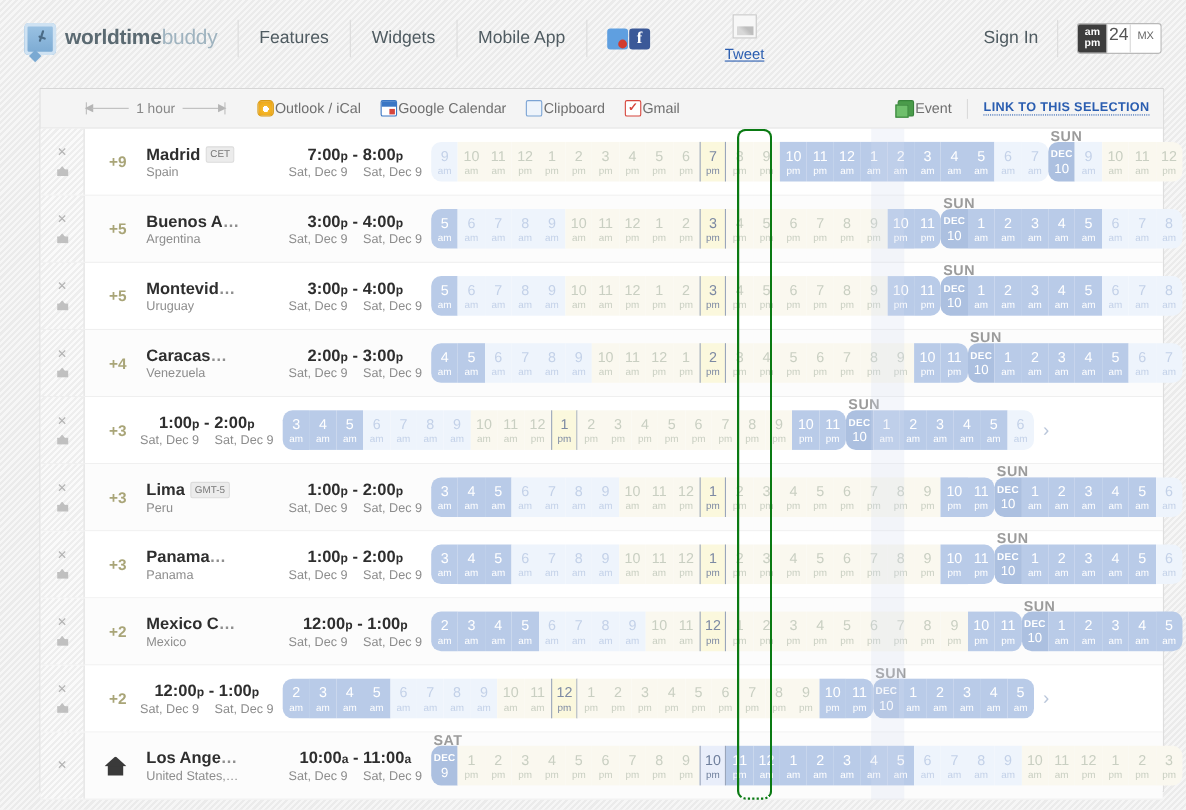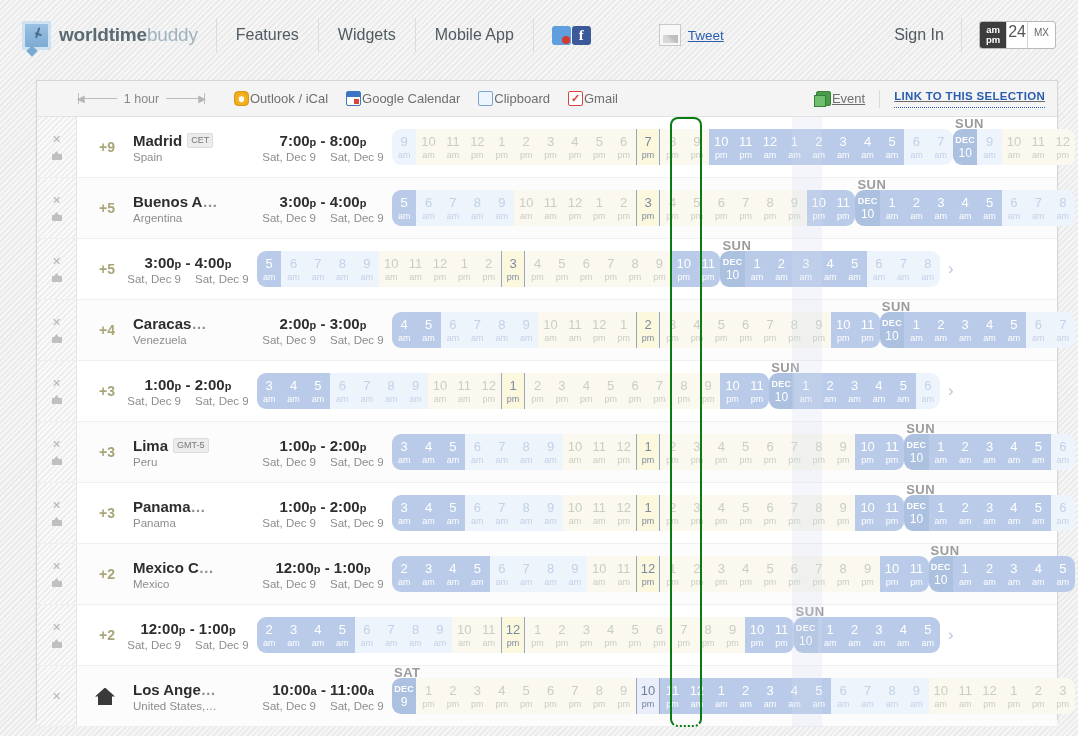--- a/index.html
+++ b/index.html
@@ -26,21 +26,21 @@
   #logo-text .a{color:#5b6a72;} #logo-text .b{color:#9fb3bf;font-weight:normal;}
 
   .nav-sep{width:1px;height:34px;background:#dcdcdc;}
   .nav-link{ padding:0 19px; font-size:16px; color:#4f5b61; text-decoration:none; white-space:nowrap;}
   .social{display:flex;align-items:center;gap:1px;padding:0 18px;}
   .sico{width:19px;height:19px;border-radius:3px;display:block;}
   .sico.gp{background:#5f9fe0;position:relative;}
   .sico.gp:after{content:"";position:absolute;right:1px;bottom:1px;width:8px;height:8px;border-radius:50%;background:#d23b2e;}
   .sico.fb{background:#3b5998;color:#fff;font-weight:bold;font-size:15px;text-align:center;line-height:19px;font-family:"Liberation Serif",serif;}
 
-  #tweet-block{display:flex;align-items:center;gap:7px;margin-left:50px;}
+  #tweet-block{display:flex;align-items:center;gap:7px;margin-left:50px;flex-direction:column;}
   .tweet-icon{width:22px;height:22px;border:1px solid #c9c9c9;background:#f7f7f7;position:relative;}
   .tweet-icon:after{content:"";position:absolute;left:3px;top:10px;width:15px;height:8px;
      background:linear-gradient(45deg,#d8d8d8 35%,#bdbdbd 65%);}
   #tweet-link{color:#2a5db0;font-size:13.5px;text-decoration:underline;}
 
   #right-block{margin-left:auto;display:flex;align-items:center;gap:17px;}
   #sign-in{font-size:16px;color:#4f5b61;text-decoration:none;}
   .fmt-toggle{display:flex;border:1px solid #b9b9b9;border-radius:3px;overflow:hidden;background:#fff;}
   .fmt{padding:3px 8px;font-size:13px;color:#555;border-left:1px solid #d7d7d7;line-height:1.05;text-align:center;}
   .fmt:first-child{border-left:none;}
@@ -62,21 +62,21 @@
   .tb-item{display:flex;align-items:center;gap:1px;margin-right:18px;color:#6f6f6f;text-decoration:none;font-size:13px;}
   .ti{width:15px;height:15px;border-radius:2px;flex:none;}
   .ti.outlook{background:radial-gradient(circle at 50% 55%,#fff 28%,#f5b728 30%,#e8a013 100%);border:1px solid #d99a12;border-radius:4px;}
   .ti.gcal{background:#fff;border:1px solid #3a76c4;position:relative;}
   .ti.gcal:before{content:"";position:absolute;left:0;top:0;right:0;height:5px;background:#3a76c4;}
   .ti.gcal:after{content:"";position:absolute;right:1px;bottom:1px;width:5px;height:5px;background:#d6453c;}
   .ti.clip{background:#eef4fb;border:1px solid #7ba3d4;}
   .ti.gmail{background:#fff;border:1px solid #d6453c;color:#d6453c;font-size:11px;line-height:13px;text-align:center;font-weight:bold;}
   .ti.event{background:#4a9b4a;border:1px solid #37823a;position:relative;}
   .ti.event:after{content:"";position:absolute;left:-3px;top:3px;width:10px;height:10px;background:#6fbf6c;border:1px solid #37823a;}
-  #tb-right{margin-left:auto;display:flex;gap:14px;text-decoration:underline;}
+  #tb-right{margin-left:auto;display:flex;align-items:center;gap:14px;}
   .tb-sep{width:1px;height:18px;background:#dadada;}
   #link-sel{font-size:11.5px;font-weight:bold;color:#2a5db0;letter-spacing:.3px;border-bottom:1px dotted #2a5db0;cursor:pointer;}
 
   
   #rows{position:relative;}
   .row{height:61px;display:flex;align-items:stretch;border-bottom:1px solid #efefef;position:relative;background:#fff;}
   .row:nth-child(even){background:#fcfcfc;}
   .row:last-child{border-bottom:none;}
 
   .gutter{width:40px;flex:none;background:#eeeeee;
@@ -502,20 +502,26 @@
         </div>
       </div>
       <div class="row">
         <div class="gutter">
           <span class="g-x">✕</span>
           <span class="g-home"></span>
         </div>
         <div class="offset">
           <span>+5</span>
         </div>
+        <div class="names">
+          <div class="nameline">
+            <span class="city">Montevid<span class="ell">…</span></span>
+          </div>
+          <div class="country">Uruguay</div>
+        </div>
         <div class="times">
           <div class="tline"><span>3:00</span><span class="sfx">p</span><span class="dash"> - </span><span>4:00</span><span class="sfx">p</span></div>
           <div class="dline">
             <span>Sat, Dec 9</span>
             <span>Sat, Dec 9</span>
           </div>
         </div>
         <div class="tl">
           <div class="strip">
             <div class="cell night seg-start">

